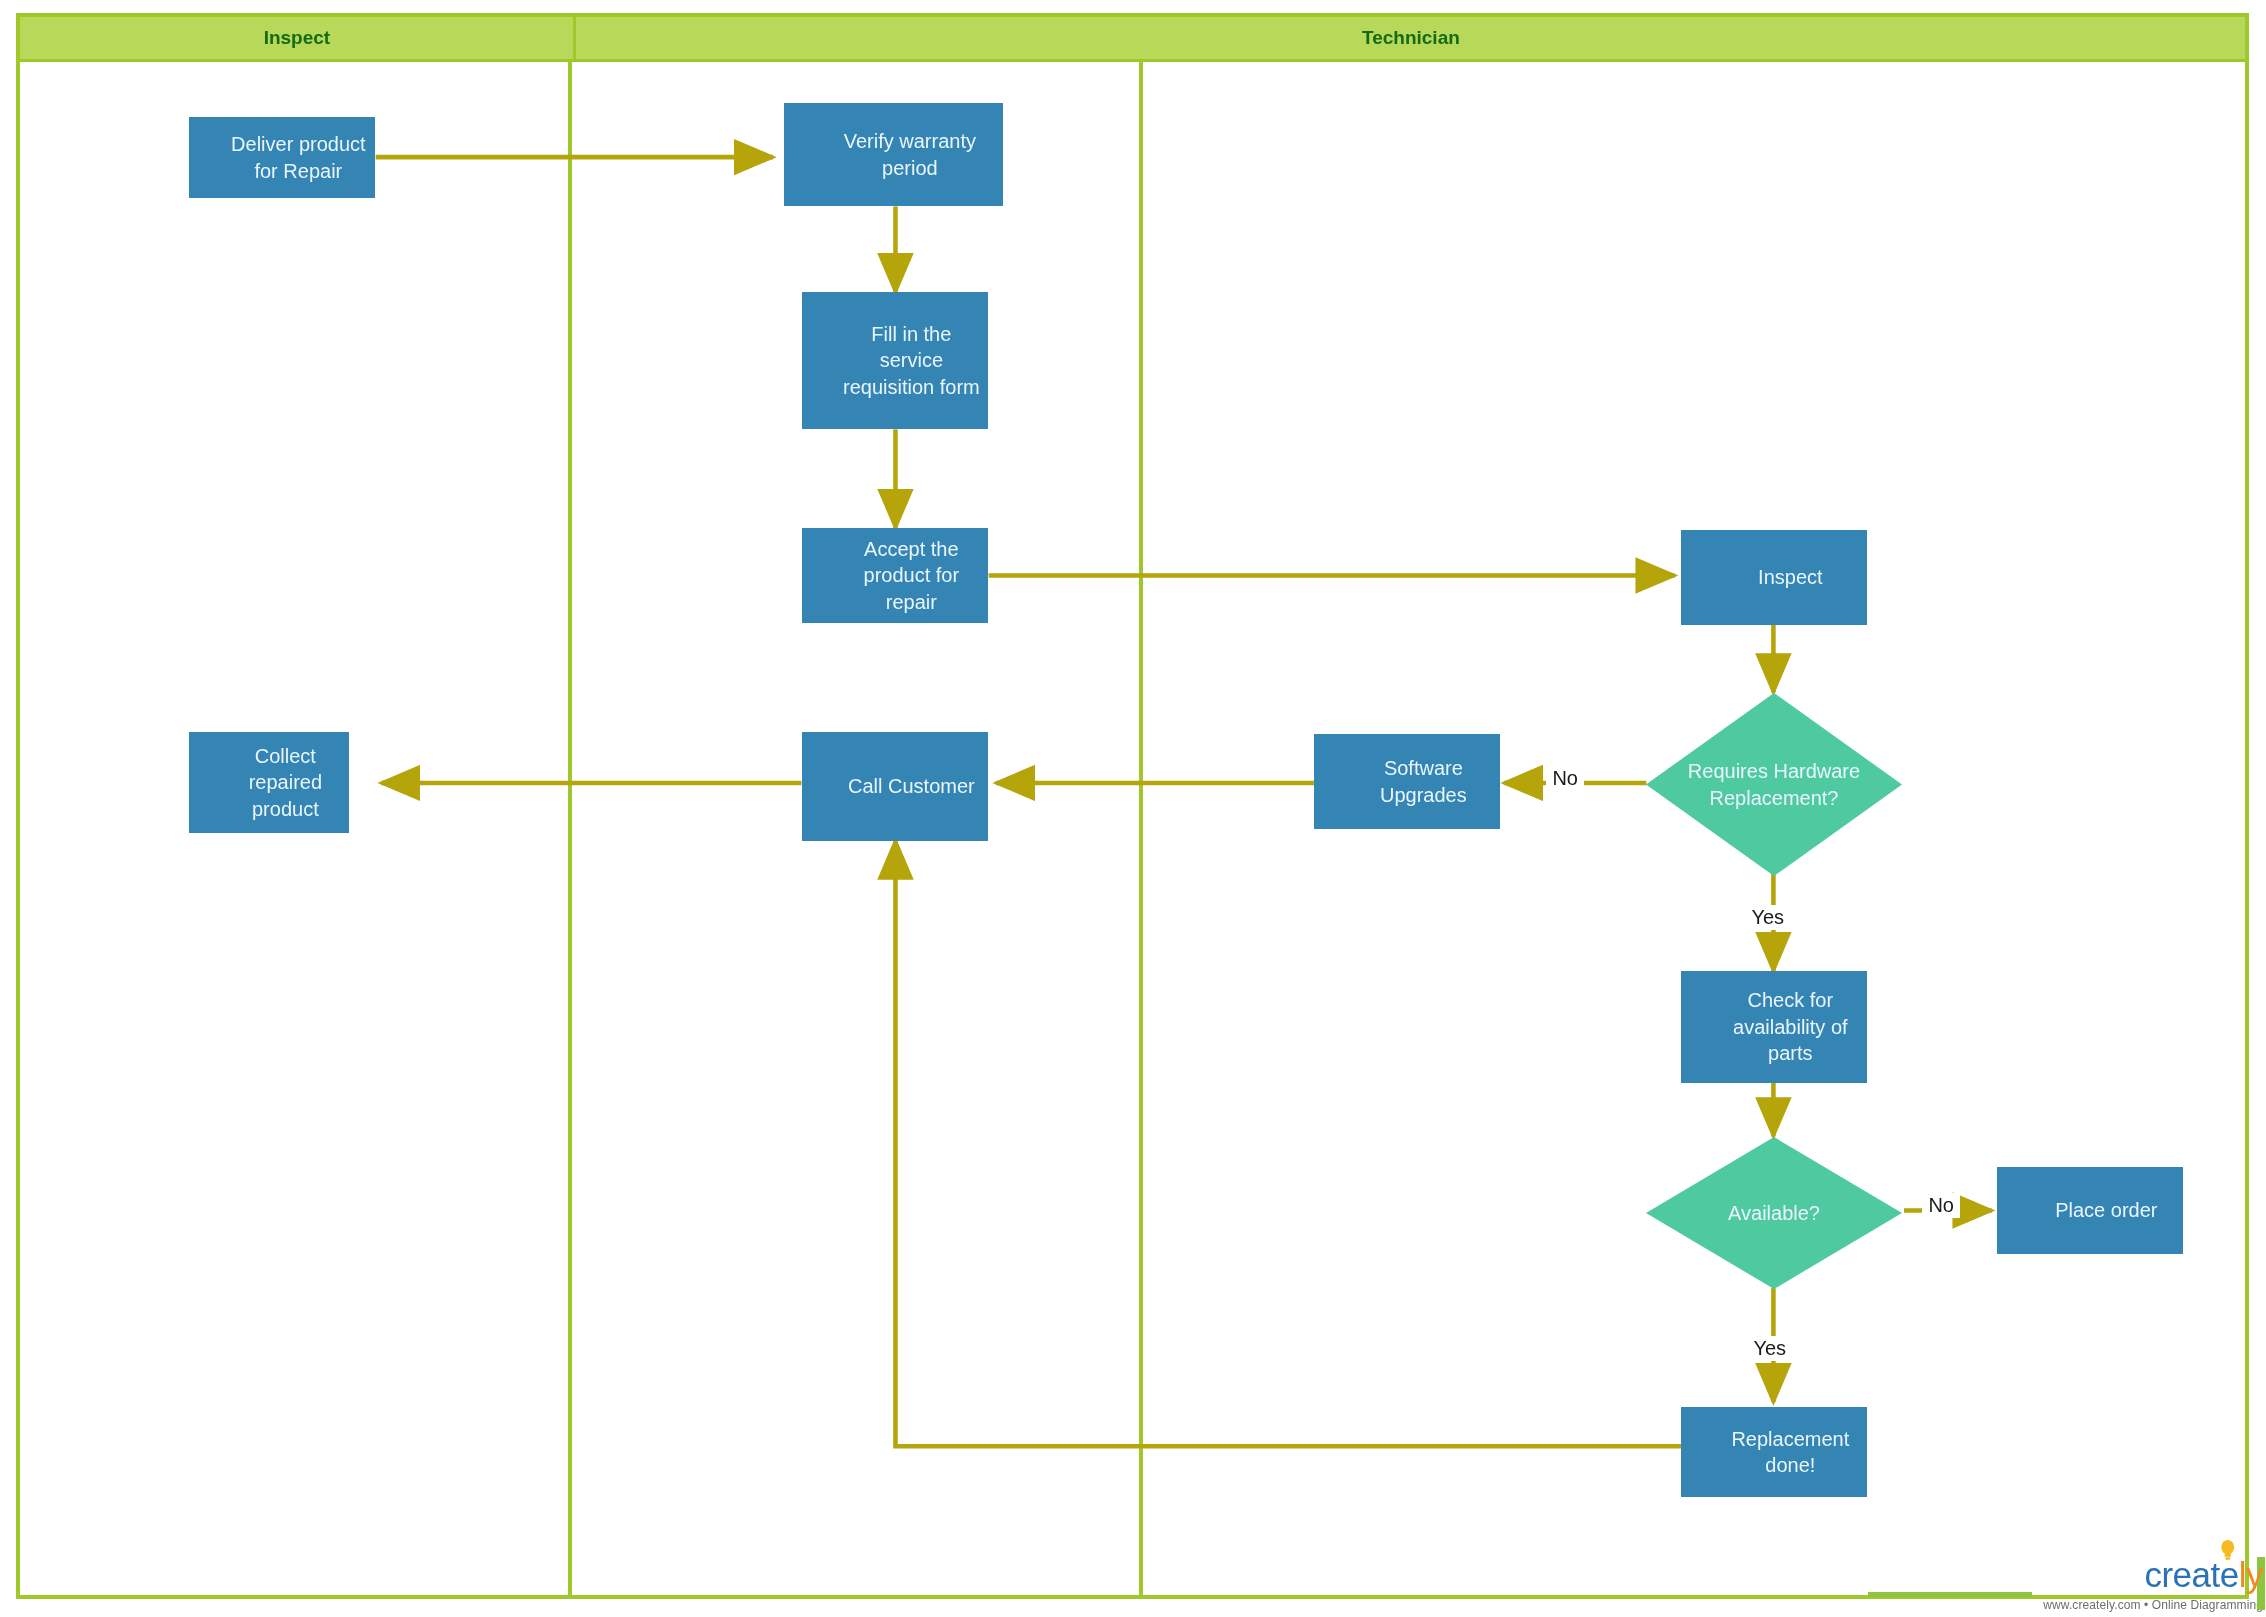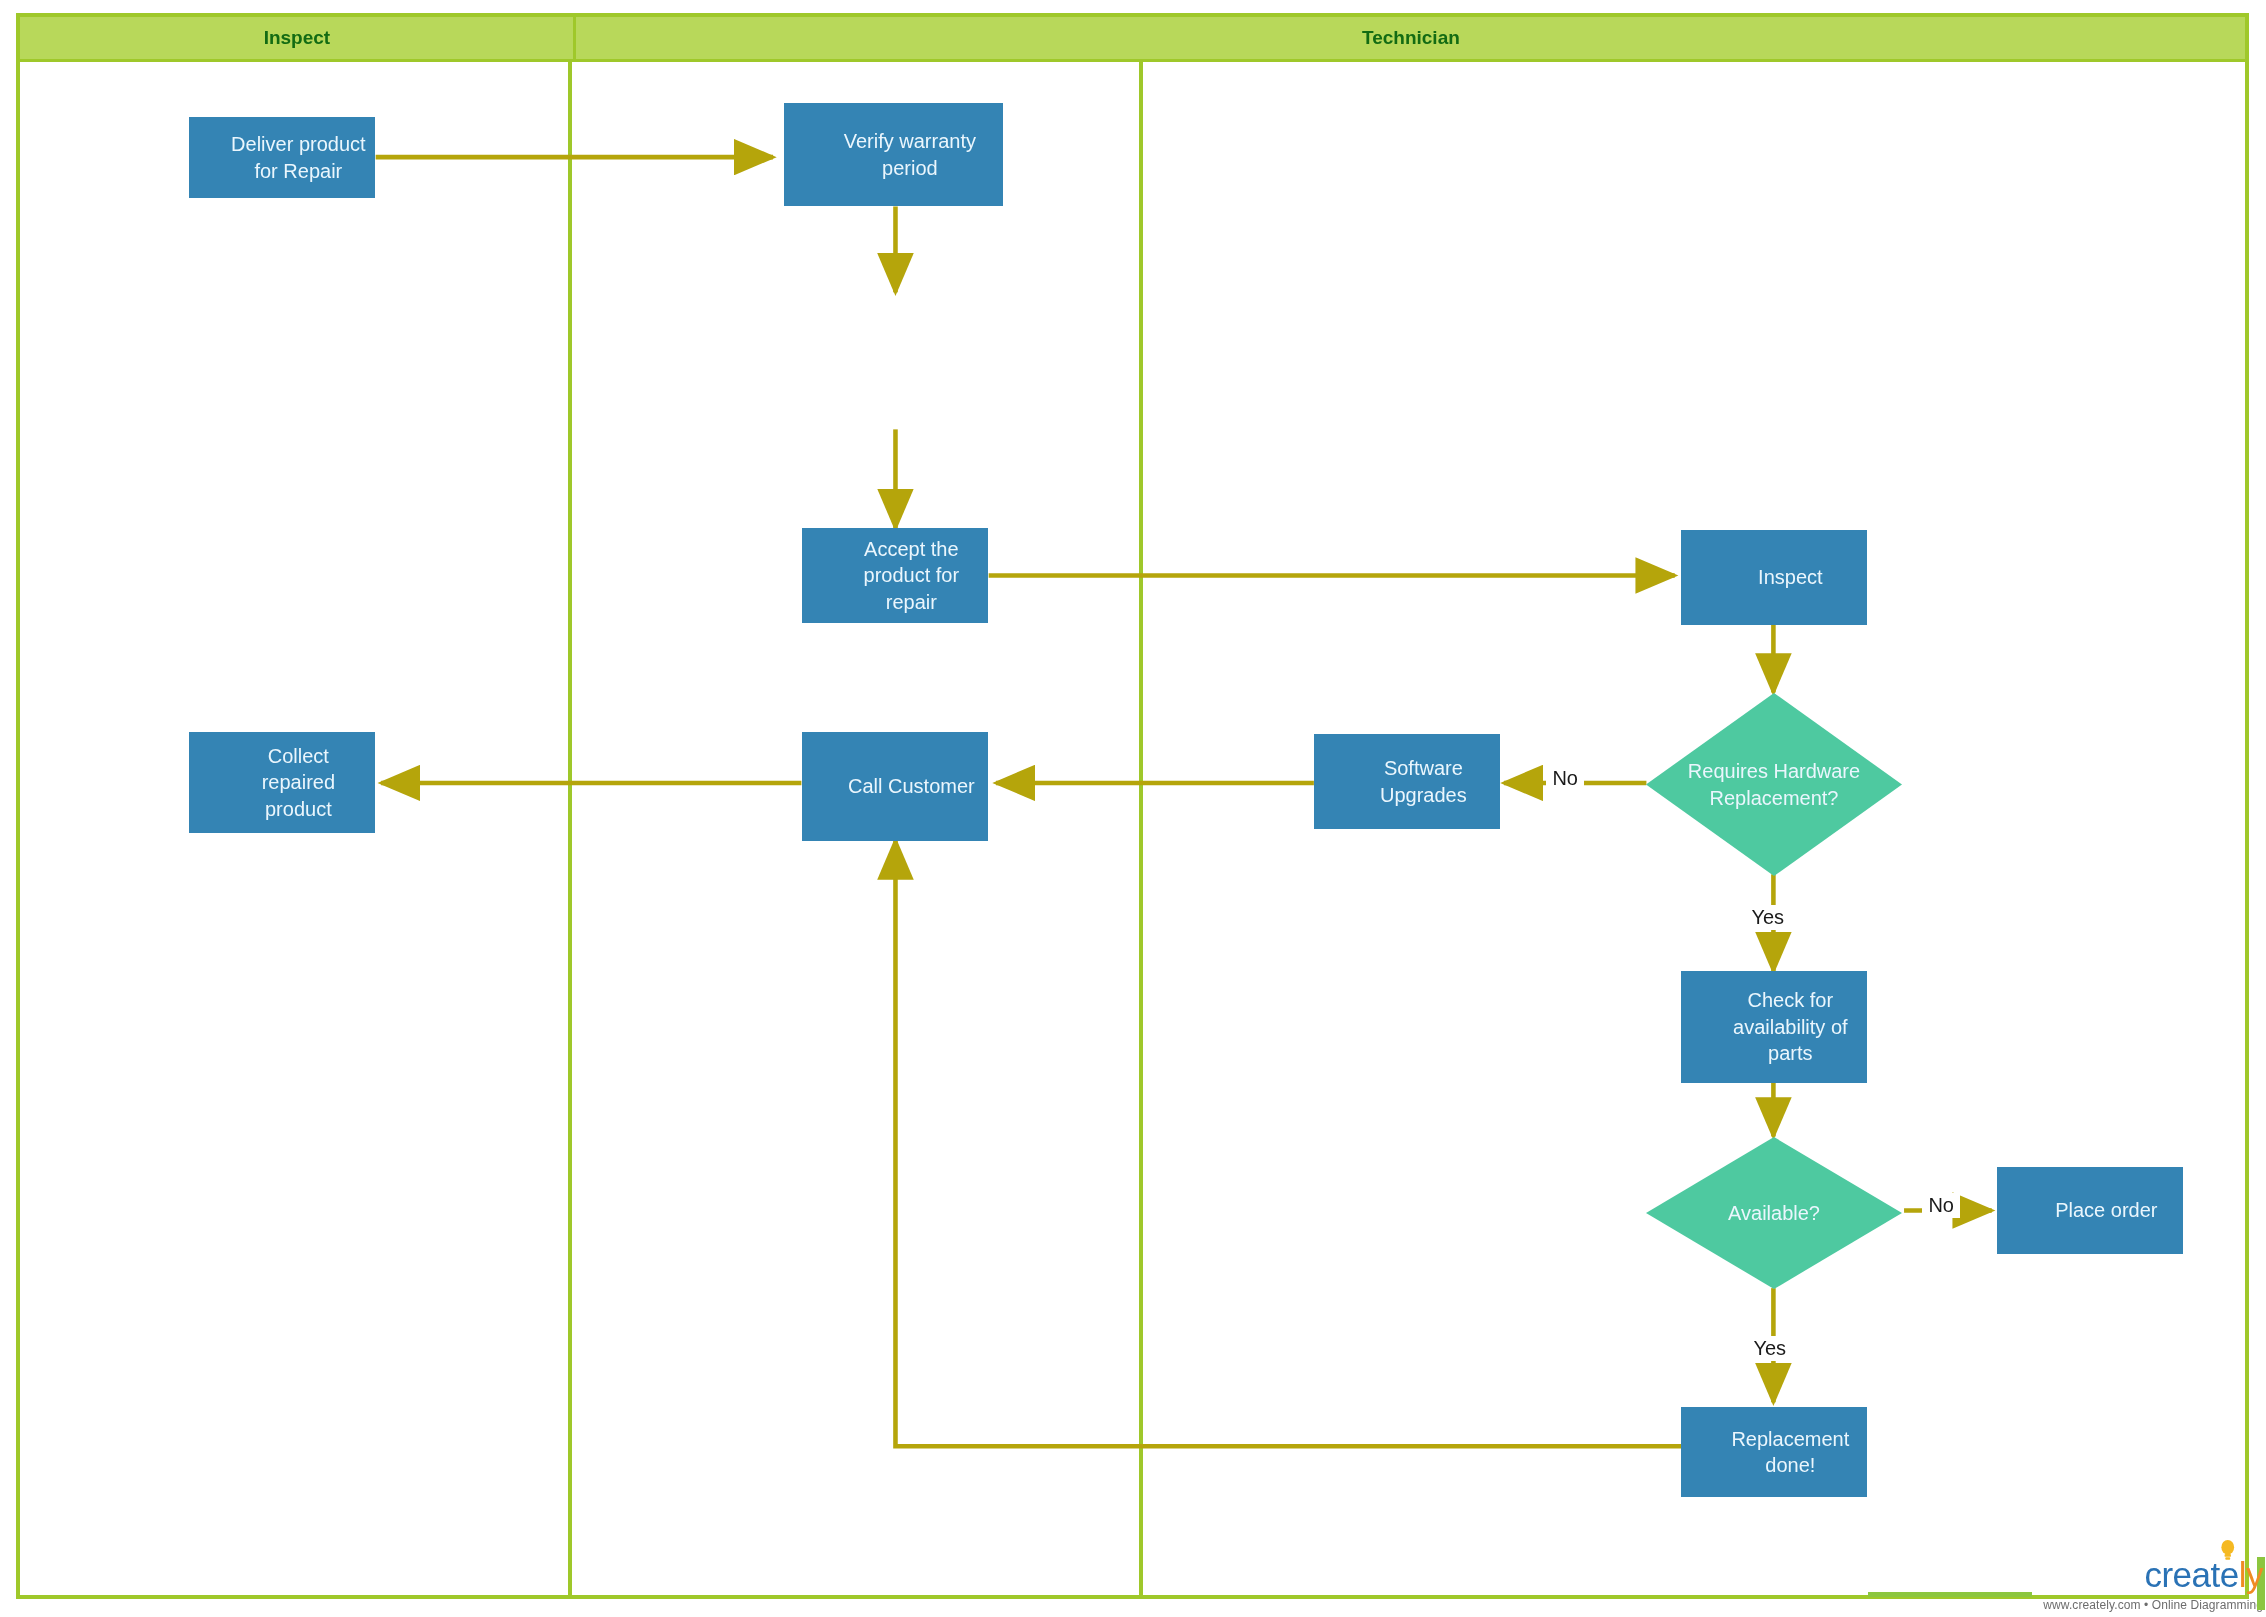--- a/index.html
+++ b/index.html
@@ -229,28 +229,31 @@
 
   <div class="edge-label" style="left:1546px; top:766px">No</div>
   <div class="edge-label" style="left:1745px; top:905px">Yes</div>
   <div class="edge-label" style="left:1922px; top:1193px">No</div>
   <div class="edge-label" style="left:1747px; top:1336px">Yes</div>
 
   <div class="node process" style="left:189px; top:117px; width:186px; height:81px;">
     <span>Deliver product for Repair</span>
   </div>
 
-  <div class="node process" style="left:189px; top:732px; width:186px; height:101px;">
+  <div class="node process" style="left:189px; top:732px; width:160px; height:101px;">
     <span>Collect repaired product</span>
   </div>
 
   <div class="node process" style="left:784px; top:103px; width:219px; height:103px;">
     <span>Verify warranty period</span>
   </div>
 
+  <div class="node process" style="left:802px; top:292px; width:186px; height:137px;">
+    <span>Fill in the service requisition form</span>
+  </div>
 
   <div class="node process" style="left:802px; top:528px; width:186px; height:95px;">
     <span>Accept the product for repair</span>
   </div>
 
   <div class="node process" style="left:802px; top:732px; width:186px; height:109px;">
     <span>Call Customer</span>
   </div>
 
   <div class="node process" style="left:1681px; top:530px; width:186px; height:95px;">

